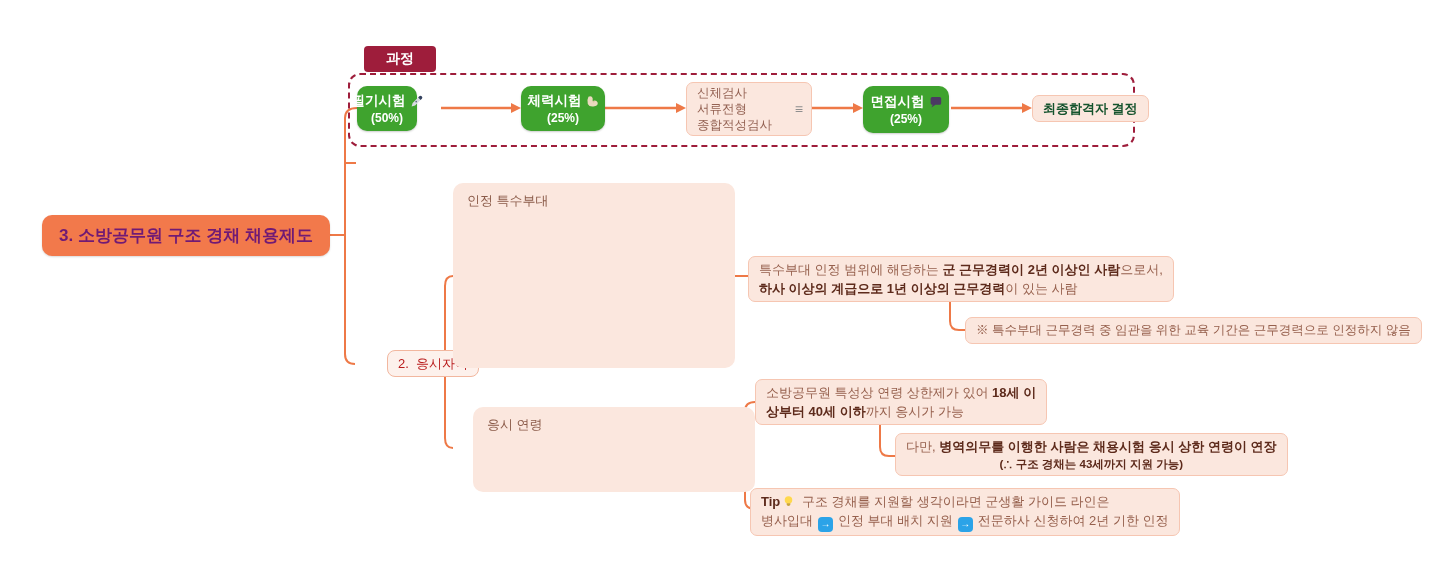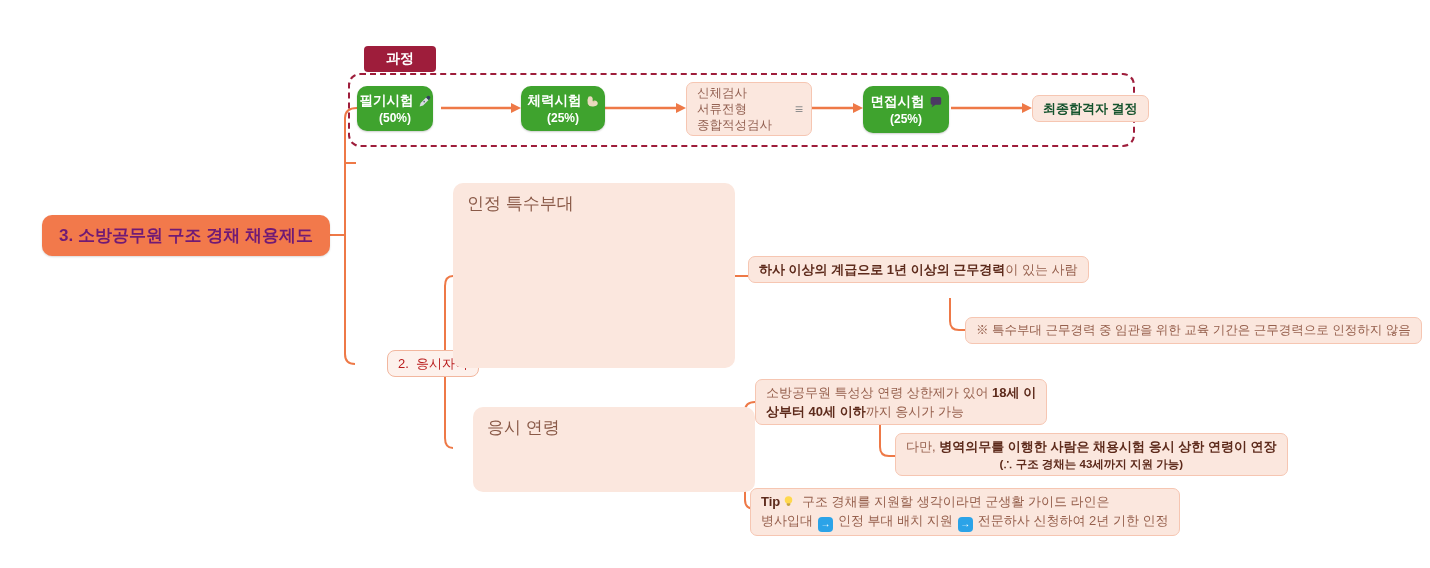--- a/index.html
+++ b/index.html
@@ -30,21 +30,21 @@
   .screening{left:686px;top:82px;width:126px;height:54px;display:flex;align-items:center;
     padding:3px 8px 3px 10px;font-size:12.5px;line-height:16px;color:#946253;}
   .screening .txt{display:flex;flex-direction:column;}
   .eq-icon{margin-left:auto;color:#8f8f8f;font-size:14px;font-weight:bold;}
 
   .final-pill{left:1032px;top:95px;font-weight:bold;}
   .final-pill span{color:#14532d;}
 
   .outline-pill{background:#fdf1ec;border:1.5px solid #f2b79f;border-radius:8px;color:#b91c1c;margin-left:32px;}
 
-  .area{background:#fbe7de;border-radius:10px;padding:9px 14px;font-size:17px;color:#8a5a48;}
+  .area{background:#fbe7de;border-radius:10px;padding:9px 14px;font-size:13px;color:#8a5a48;}
 
   .ext-note{display:block;text-align:center;font-size:11.5px;font-weight:bold;color:#5d2a1b;line-height:16px;}
 
   .arrow-badge{display:inline-flex;align-items:center;justify-content:center;width:15px;height:15px;
     background:#2ba3e8;border-radius:4px;color:#ffffff;font-size:10px;font-weight:bold;
     vertical-align:-2px;margin:0 5px;line-height:1;}
   .ic svg,.bulb svg{display:block;}
   .bulb{display:inline-flex;vertical-align:-2px;margin:0 3px 0 2px;}
 </style>
 </head>
@@ -76,21 +76,21 @@
 
   <div class="node title-box">
     <span>3. 소방공무원 구조 경채 채용제도</span>
   </div>
 
   <div class="node dashed-frame"></div>
   <div class="node tag-box">
     <span>과정</span>
   </div>
 
-  <div class="node node-green" style="left:357px;top:86px;width:76px;height:45px;">
+  <div class="node node-green" style="left:357px;top:86px;width:60px;height:45px;">
     <span class="g-label">
         <span>필기시험</span>
         <span class="ic">
           <svg width="13" height="13" viewBox="0 0 16 16">
             <path d="M2 14 L6.2 12.8 L13 6 L10 3 L3.2 9.8 Z" fill="#d8dbe2"></path>
             <circle cx="7.6" cy="8.2" r="1" fill="#5a6378"></circle>
             <path d="M10 3 L13 6 L14.6 4.6 Q16 3 14.4 1.6 Q12.8 0.2 11.4 1.6 Z" fill="#33415e"></path>
           </svg>
         </span>
       </span>
@@ -138,20 +138,21 @@
 
   <div class="node pill outline-pill" style="left:355px;top:350px;">
     <span>2.&nbsp; 응시자격</span>
   </div>
 
   <div class="node area" style="left:453px;top:183px;width:282px;height:185px;">
     <span>인정 특수부대</span>
   </div>
 
   <div class="node pill" style="left:748px;top:256px;">
+    <div class="line"><span>특수부대 인정 범위에 해당하는 </span><b>군 근무경력이 2년 이상인 사람</b><span>으로서,</span></div>
     <div class="line"><b>하사 이상의 계급으로 1년 이상의 근무경력</b><span>이 있는 사람</span></div>
   </div>
 
   <div class="node pill" style="left:965px;top:317px;font-size:12.5px;text-align:center;">
     <span>※ 특수부대 근무경력 중 임관을 위한 교육 기간은 근무경력으로 인정하지 않음</span>
   </div>
 
   <div class="node area" style="left:466px;top:407px;width:282px;height:85px;margin-left:7px;">
     <span>응시 연령</span>
   </div>

